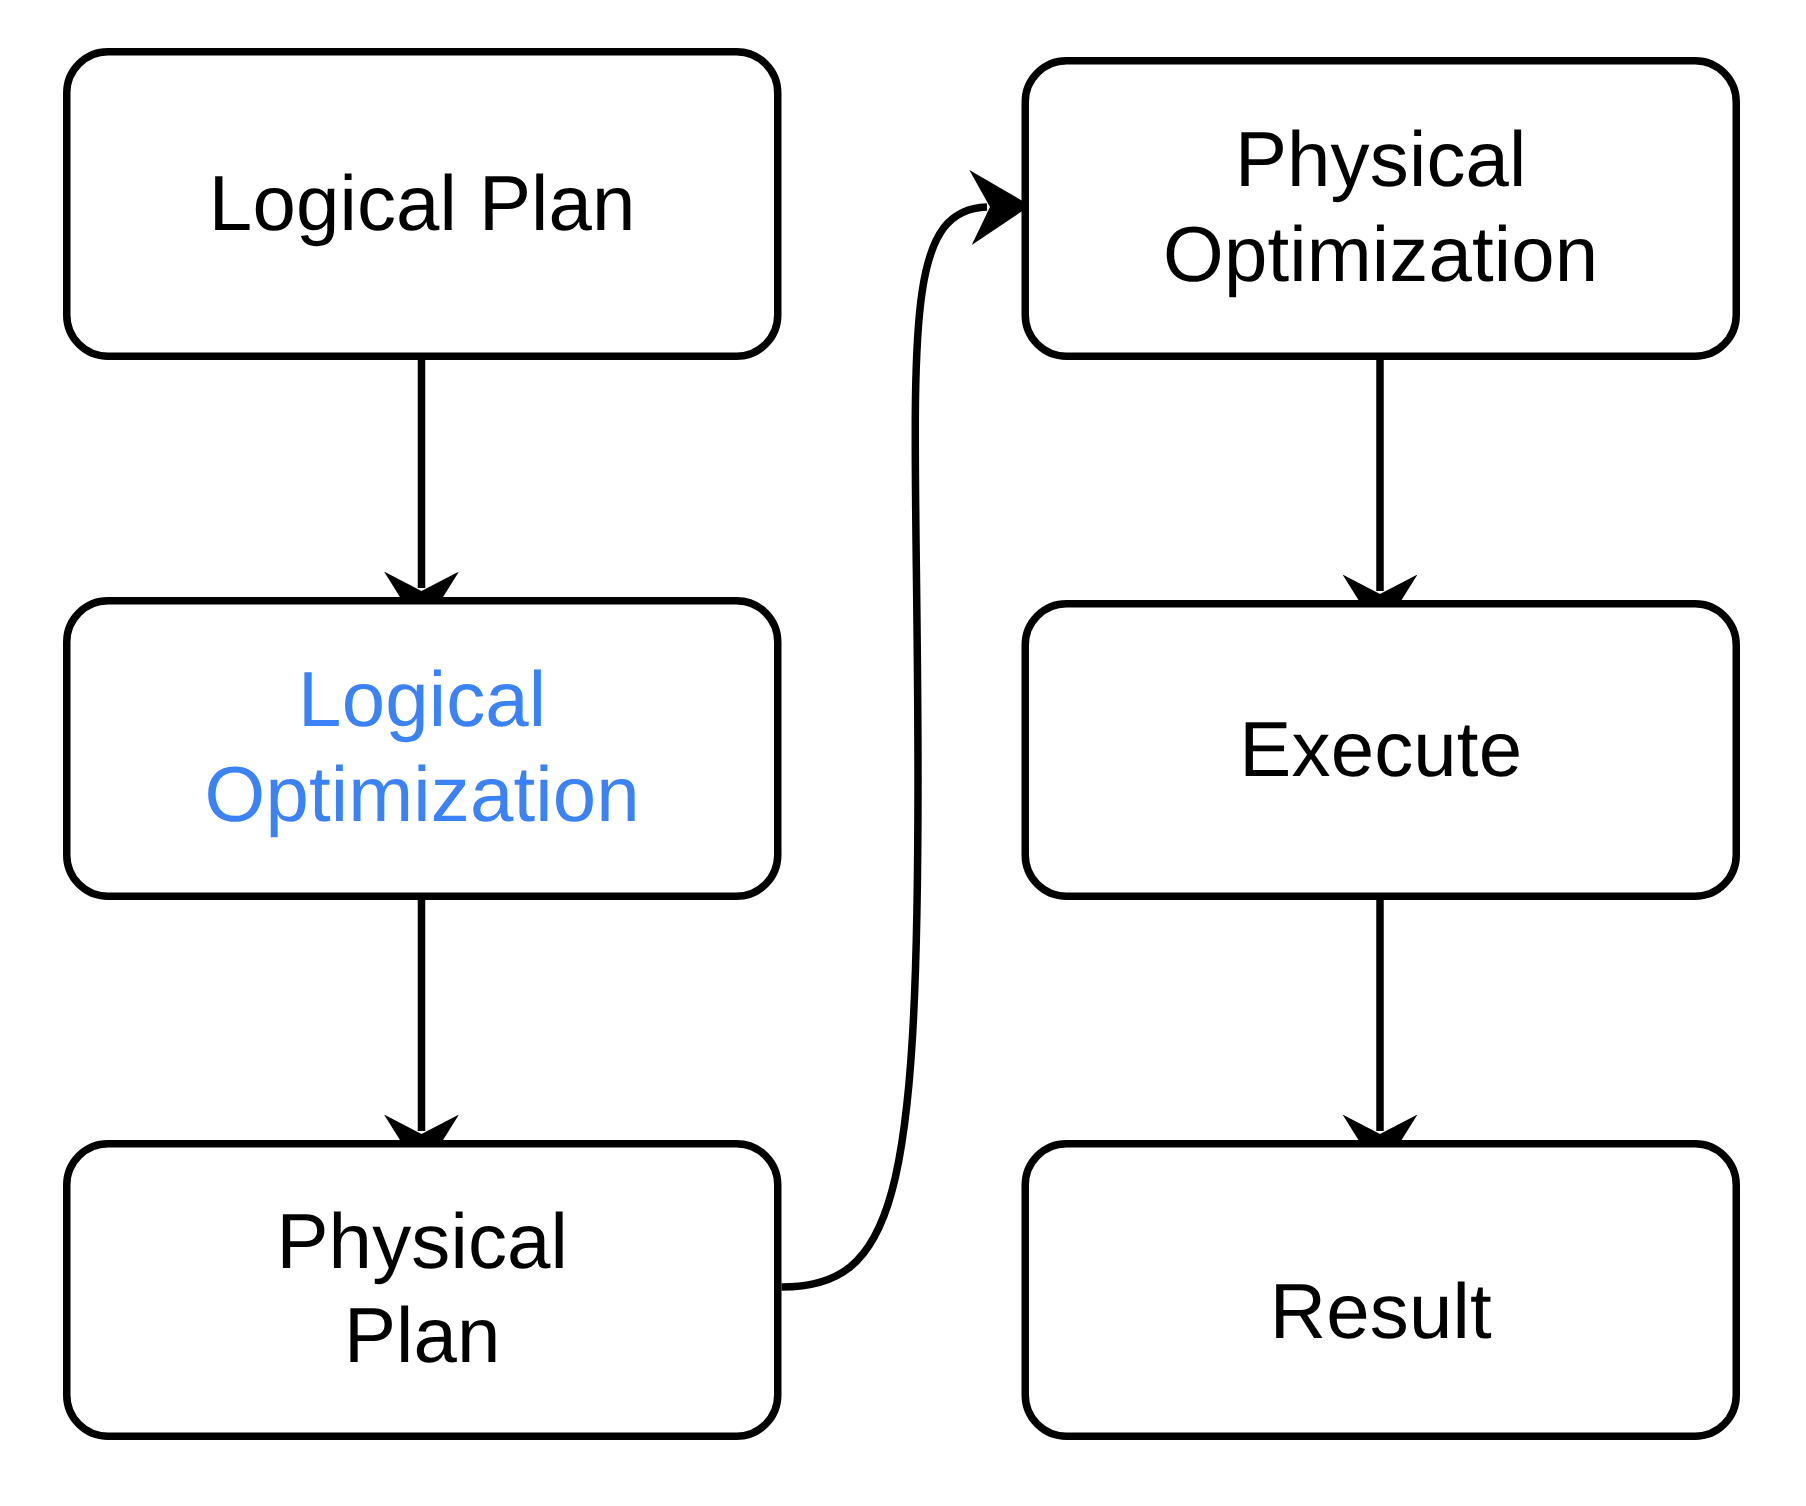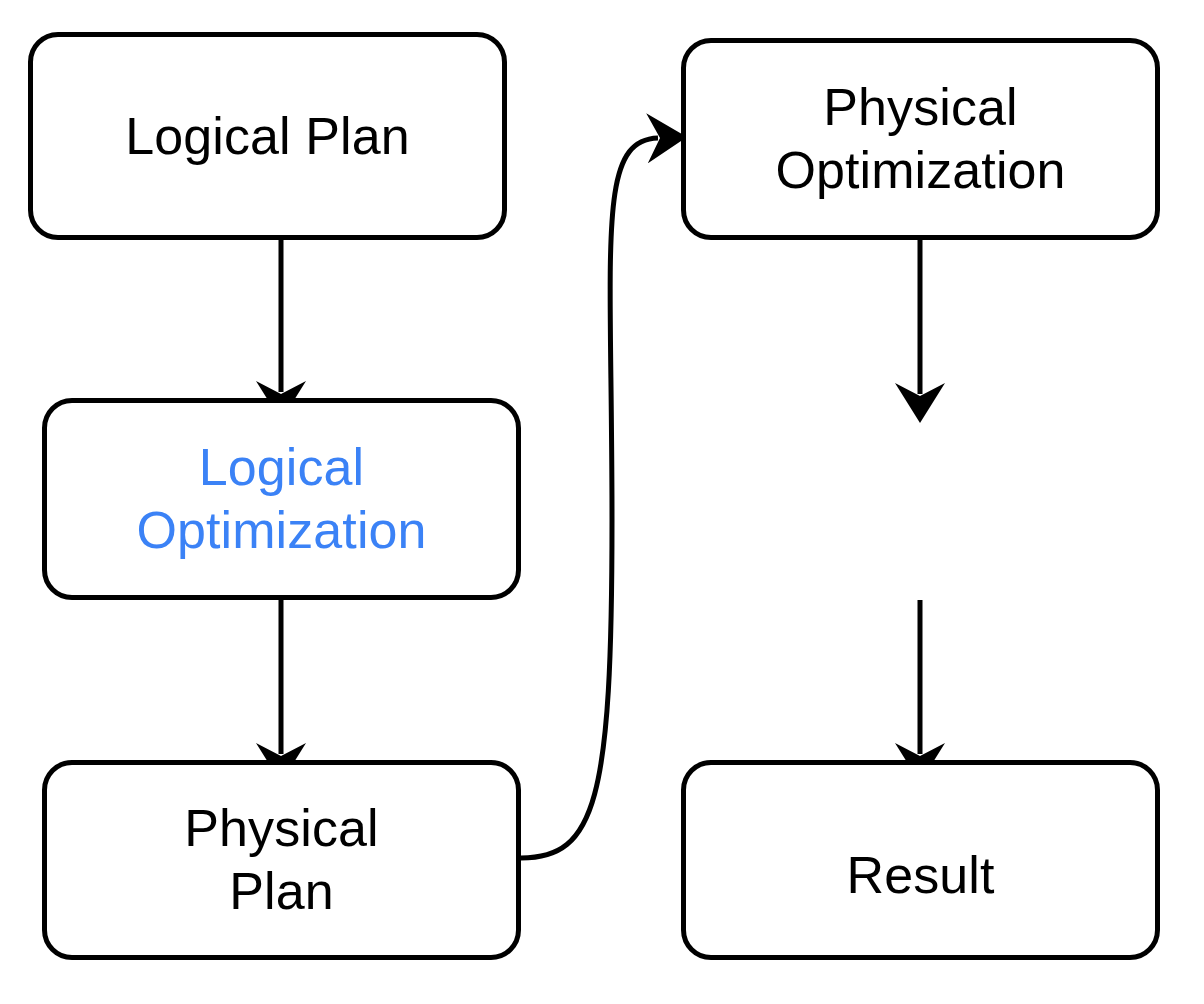--- a/index.html
+++ b/index.html
@@ -64,37 +64,40 @@
 
     <path class="edge" fill="none" stroke="#000000" stroke-width="5" marker-end="url(#arrow-down)" d="M 281 600 L 281 754"></path>
 
     <path class="edge" fill="none" stroke="#000000" stroke-width="5" stroke-linecap="butt" marker-end="url(#arrow-right)" d="M 521 858 C 596 858, 612 800, 612 520 C 612 240, 596 140, 658 138"></path>
 
     <path class="edge" fill="none" stroke="#000000" stroke-width="5" marker-end="url(#arrow-down)" d="M 920 240 L 920 394"></path>
 
     <path class="edge" fill="none" stroke="#000000" stroke-width="5" marker-end="url(#arrow-down)" d="M 920 600 L 920 754"></path>
   </svg>
 
-  <div class="node" id="node-logical-plan" style="left: 28px; top: 32px; width: 479px; height: 208px; background: rgb(255, 255, 255); border-color: rgb(0, 0, 0); border-width: 5px; border-radius: 30px;">
+  <div class="node" id="node-logical-plan" style="left: 42px; top: 32px; width: 479px; height: 208px; background: rgb(255, 255, 255); border-color: rgb(0, 0, 0); border-width: 5px; border-radius: 30px;">
     <span class="node-label" style="color: rgb(0, 0, 0);">Logical Plan</span>
   </div>
 
   <div class="node" id="node-logical-optimization" style="left: 42px; top: 398px; width: 479px; height: 202px; background: rgb(255, 255, 255); border-color: rgb(0, 0, 0); border-width: 5px; border-radius: 30px;">
     <span class="node-label" style="color: #3b82f6;">Logical
 Optimization</span>
   </div>
 
   <div class="node" id="node-physical-plan" style="left: 42px; top: 760px; width: 479px; height: 200px; background: rgb(255, 255, 255); border-color: rgb(0, 0, 0); border-width: 5px; border-radius: 30px;">
     <span class="node-label" style="color: rgb(0, 0, 0);">Physical
 Plan</span>
   </div>
 
   <div class="node" id="node-physical-optimization" style="left: 681px; top: 38px; width: 479px; height: 202px; background: rgb(255, 255, 255); border-color: rgb(0, 0, 0); border-width: 5px; border-radius: 30px;">
     <span class="node-label" style="color: rgb(0, 0, 0);">Physical
 Optimization</span>
   </div>
 
+  <div class="node" id="node-execute" style="left: 681px; top: 400px; width: 479px; height: 200px; background: rgb(255, 255, 255); border-color: rgb(0, 0, 0); border-width: 5px; border-radius: 30px;">
+    <span class="node-label" style="color: rgb(0, 0, 0);">Execute</span>
+  </div>
 
   <div class="node" id="node-result" style="left: 681px; top: 760px; width: 479px; height: 200px; background: rgb(255, 255, 255); border-color: rgb(0, 0, 0); border-width: 5px; border-radius: 30px;">
     <span class="node-label" style="color: rgb(0, 0, 0); margin-top: 31px;">Result</span>
   </div>
 
 </div>
 
 </body></html>

